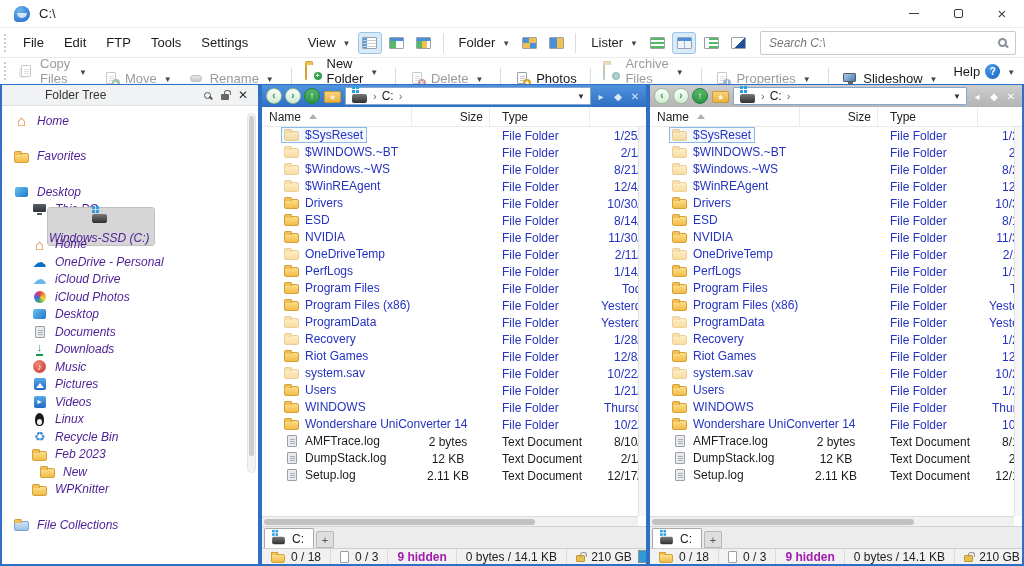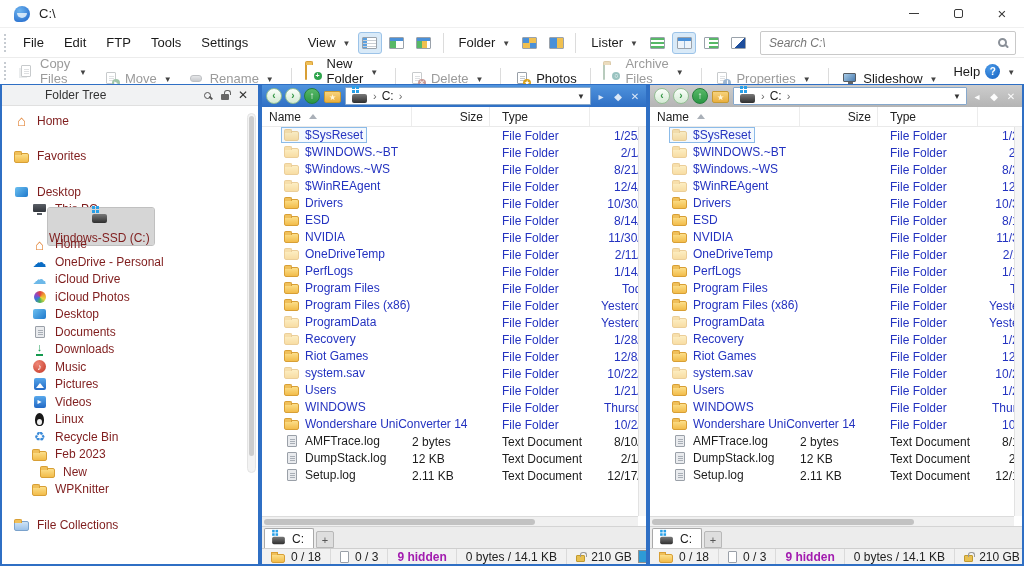--- a/index.html
+++ b/index.html
@@ -103,21 +103,21 @@
   .ic-mag-s::after { content:""; position:absolute; width:4px; height:1.5px; background:#555;
     transform:rotate(45deg); right:-3px; bottom:-1px; }
   .ic-lock { position:relative; width:8px; height:6px; background:#666; border-radius:1px; margin-top:4px; }
   .ic-lock::before { content:""; position:absolute; top:-4px; left:3px; width:5px; height:4px;
     border:1.5px solid #666; border-bottom:none; border-radius:3px 3px 0 0; }
   .ic-x { font-size:12px; color:#333; line-height:1; }
   #treelist { position:relative; padding-top:6px; }
   .trow { height:17.5px; display:flex; align-items:center; gap:7px; padding-right:4px; }
   .trow .sel { display:inline-flex; align-items:center; gap:7px; padding:0 4px 0 1px; border-radius:2px; }
   .trow.selected .sel { background:#d6d6d6; outline:1px solid #c0c0c0;flex-direction:column; }
-  .trow .tl { white-space:nowrap; color:#7f1d1d; }
+  .trow .tl { white-space:nowrap; color:#4c1d95;font-style:italic; }
   .gap { height:18px; }
   #tree-scroll { position:absolute; right:2px; top:28px; width:9px; height:360px;
     background:#f3f3f3; border:1px solid #e4e4e4; border-radius:5px; }
   #tree-scroll::after { content:""; position:absolute; left:1px; right:1px; top:2px; height:340px;
     background:#cdcdcd; border-radius:4px; }
 
   
   .ti { width:17px; height:16px; flex:none; display:flex; align-items:center; justify-content:center; }
   .ic-house { color:#e07b28; font-size:15px; font-weight:bold; line-height:1; }
   .ic-desktop { width:13px; height:10px; border-radius:2px; background:linear-gradient(135deg,#6cc0f0,#1e78cc); }
@@ -179,21 +179,21 @@
   .hc { display:flex; align-items:center; height:100%; border-right:1px solid #ececec; }
   .h-name { width:150px; padding-left:7px; } .h-size { width:78px; justify-content:flex-end; padding-right:6px; }
   .h-type { width:100px; padding-left:12px; }
   .sortup { width:0; height:0; border-left:4px solid transparent; border-right:4px solid transparent;
     border-bottom:5px solid #aab0b8; margin-left:8px; }
   .rows { width:100%; }
   .frow { height:17px; display:flex; align-items:center; min-width:392px; }
   .frow .cname { width:150px; flex:none; padding-left:19px; overflow:visible; white-space:nowrap; }
   .frow .inner { display:inline-flex; align-items:center; gap:6px; border:1px solid transparent; padding:0 3px 0 2px; }
   .frow.focused .inner { border-color:#8cbbe8; background:#f4f9fe; }
-  .frow .csize { width:78px; flex:none; text-align:left; padding-right:6px; white-space:nowrap; }
+  .frow .csize { width:78px; flex:none; text-align:center; padding-right:6px; white-space:nowrap; }
   .frow .ctype { width:100px; flex:none; padding-left:12px; white-space:nowrap; }
   .frow .cdate { width:64px; flex:none; text-align:right; white-space:nowrap; }
   .frow.k-folder .nm, .frow.k-folder .ctype, .frow.k-folder .cdate { color:#2433c0; }
   .fi { width:15px; flex:none; display:flex; justify-content:center; }
   .vscroll { position:absolute; top:20px; right:0; width:8px; bottom:10px;
     background:#f6f6f6; border-left:1px solid #e2e2e2; }
   .hscroll { position:absolute; left:0; right:8px; bottom:0; height:10px;
     background:#f0f0f0; border-top:1px solid #dcdcdc; }
   .hscroll::after { content:""; position:absolute; left:2px; top:2px; height:6px; width:72%;
     background:#c2c2c2; border-radius:3px; }

